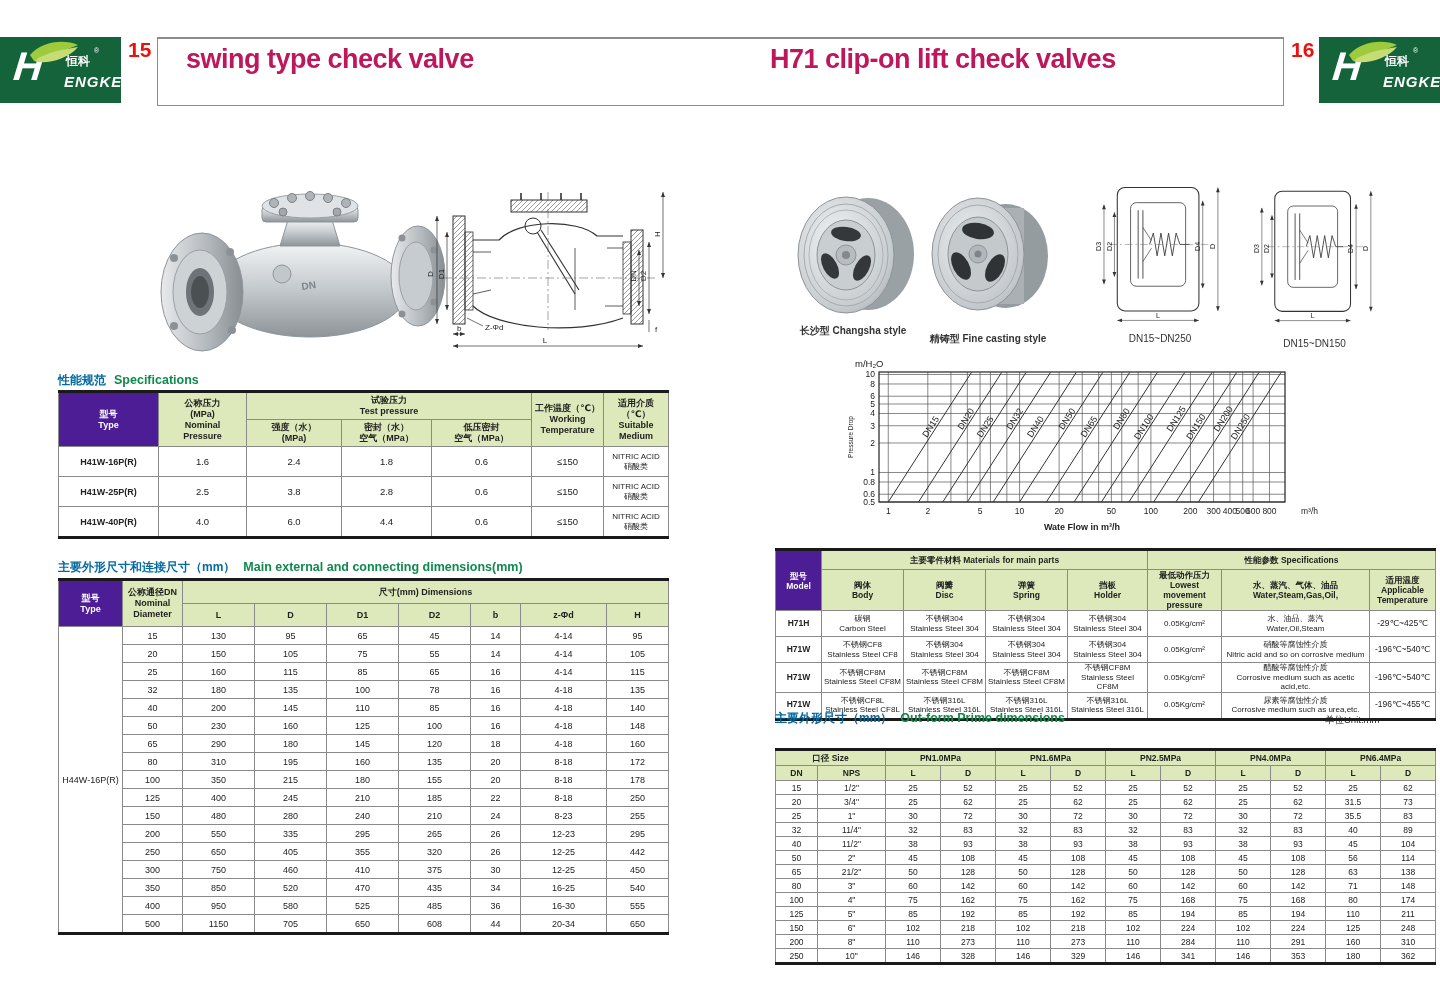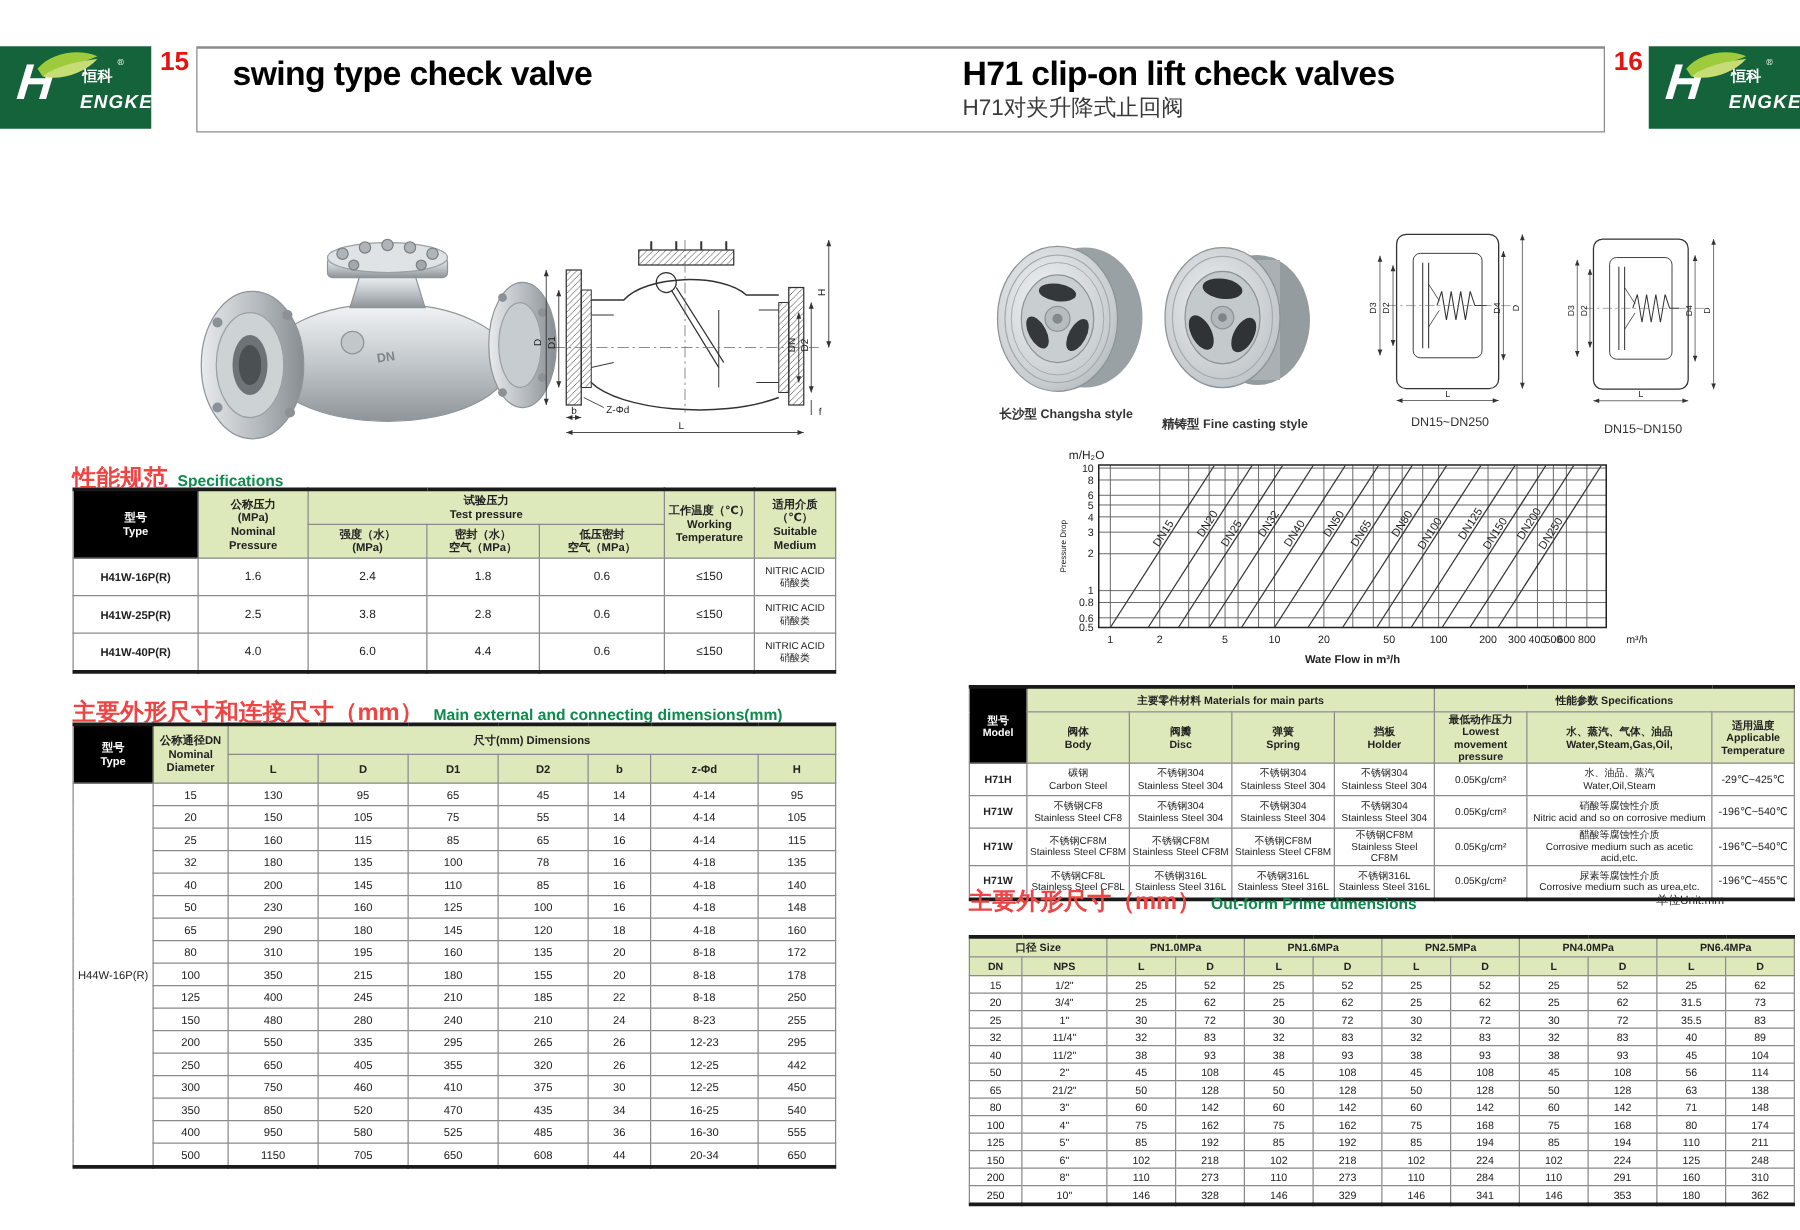--- a/index.html
+++ b/index.html
@@ -9,32 +9,32 @@
   .logo-block{width:121px;height:66px;background:#15633a;}
   .logo-inner{position:relative;width:100%;height:100%;}
   .logo-h{position:absolute;left:14px;top:6px;font-size:40px;font-weight:bold;font-style:italic;color:#fff;transform:skewX(-6deg);line-height:46px;}
   .logo-cn{position:absolute;left:66px;top:16px;color:#fff;font-size:12px;font-weight:bold;}
   .logo-reg{position:absolute;left:94px;top:10px;color:#fff;font-size:7px;}
   .logo-en{position:absolute;left:38px;top:36px;color:#fff;font-size:15px;font-weight:bold;font-style:italic;letter-spacing:1px;margin-left:26px;}
   .leaf{position:absolute;left:28px;top:2px;}
   .page-num{font-size:21px;font-weight:bold;color:#e8130e;}
   .title-box{width:1125px;height:66px;background:#fff;border:1px solid #8c8c8c;border-top:2px solid #8c8c8c;}
   .title-group{position:absolute;top:5px;}
-  .title-en{font-size:27px;font-weight:bold;color:#000000;letter-spacing:-0.5px;line-height:30px;}
+  .title-en{font-size:27px;font-weight:bold;color:#be185d;letter-spacing:-0.5px;line-height:30px;}
   .title-cn{font-size:18px;color:#3a3a3a;line-height:24px;}
   
-  .sec-title .cn{font-size:19px;font-weight:bold;color:#ef4444;}
+  .sec-title .cn{font-size:12px;font-weight:bold;color:#0369a1;}
   .sec-title .en{font-size:12.5px;font-weight:bold;color:#0f8a4d;margin-left:8px;}
   .unit-note{font-size:9.5px;color:#222;}
   
   table{border-collapse:collapse;table-layout:fixed;background:#fff;}
   .cat-table{border-top:3px solid #1a1a1a;border-bottom:3px solid #1a1a1a;}
   .cat-table th,.cat-table td{border:1px solid #8a8a8a;text-align:center;vertical-align:middle;padding:0 2px;color:#222;}
   .cat-table th{background:#dde9ba;font-weight:bold;}
-  th.dark{background:#000000;color:#fff;}
+  th.dark{background:#4c1d95;color:#fff;}
   .pre{white-space:pre-line;}
   .spec th{font-size:9px;line-height:11px;height:26px;}
   .spec td{font-size:9.5px;height:29px;}
   .spec tbody td:first-child{font-weight:bold;font-size:9px;}
   .spec td:last-child{font-size:8px;line-height:9.5px;}
   .dim th{font-size:9px;line-height:11px;height:22px;}
   .dim td{font-size:9px;height:17px;line-height:10px;padding:0;}
   .mat th{font-size:8.5px;line-height:10px;height:18px;}
   .mat td{font-size:8px;line-height:9.5px;height:25px;}
   .mat tbody td:first-child{font-weight:bold;font-size:8.5px;}
@@ -59,21 +59,20 @@
     <span class="logo-en">ENGKE</span>
   </div>
 </div>
 <div class="t page-num" style="left:128px;top:38px;">15</div>
 <div class="t title-box" style="left:157px;top:37px;">
   <div class="title-group" style="left:28px;">
     <div class="title-en">swing type check valve</div>
   </div>
   <div class="title-group" style="left:612px;">
     <div class="title-en">H71 clip-on lift check valves</div>
-    <div class="title-cn">H71对夹升降式止回阀</div>
   </div>
 </div>
 <div class="t page-num" style="left:1291px;top:38px;">16</div>
 <div class="t logo-block" style="left:1319px;top:37px;">
   <div class="logo-inner">
     <span class="logo-h">H</span>
     <svg class="leaf" width="52" height="30" viewBox="0 0 52 30">
       <path d="M2,16 C14,2 36,0 50,6 C38,12 18,14 6,22 Z" fill="#9ecb3b"></path>
       <path d="M6,22 C20,12 38,10 50,8 C40,20 18,26 6,22 Z" fill="#c5dd74"></path>
     </svg>

